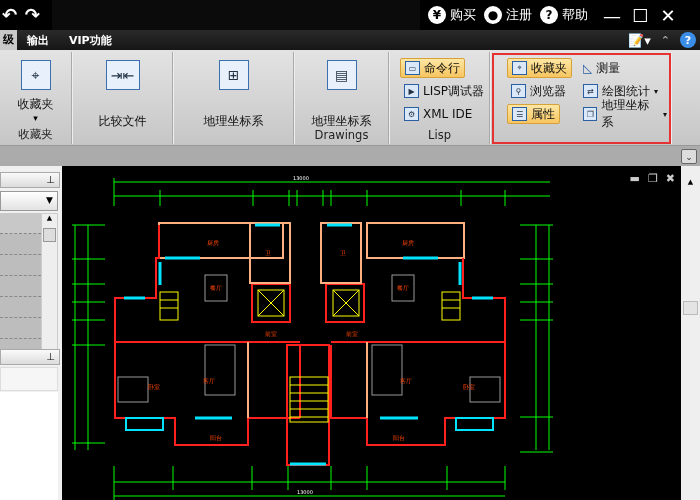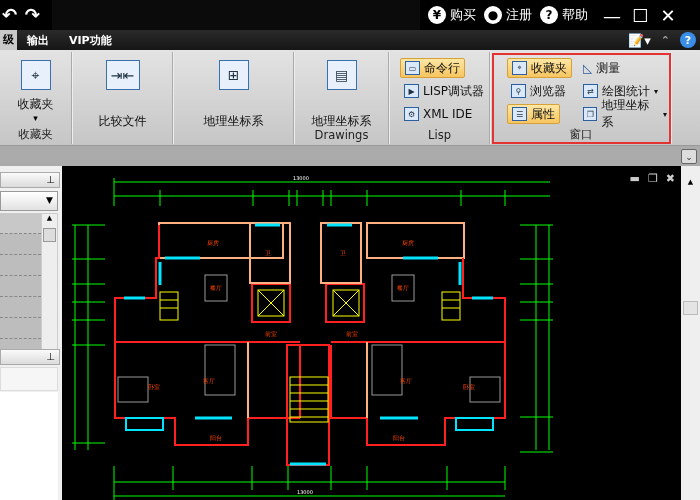--- a/index.html
+++ b/index.html
@@ -140,21 +140,20 @@
       </div>
     <div class="sm hl" style="left:16px;top:52px">
         <span class="si">☰</span>
         <span>属性</span>
       </div>
     <div class="sm" style="left:88px;top:52px">
         <span class="si">❐</span>
         <span>地理坐标系</span>
         <span style="font-size:8px">▾</span>
       </div>
-    <div class="glabel">窗口</div>
   </div>
 </div>
 <div class="redbox"></div>
 
 <div class="strip">
   <div class="expbtn">⌄</div>
 </div>
 
 <div class="leftpanel">
   <div class="ph" style="top:6px">

